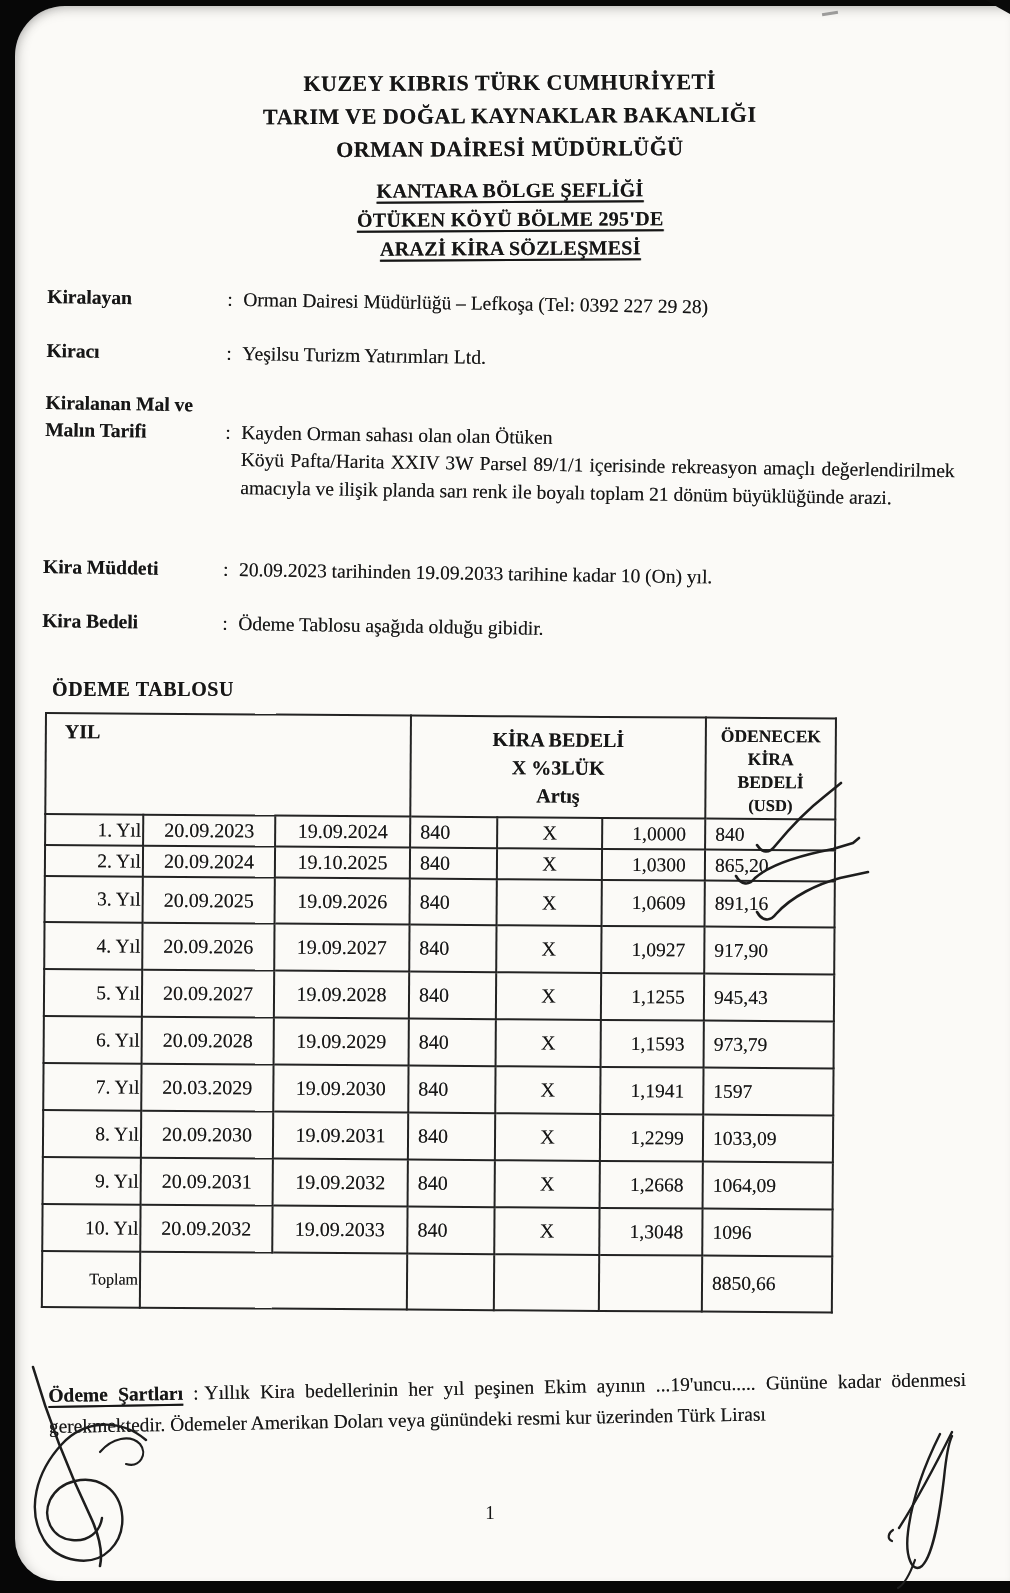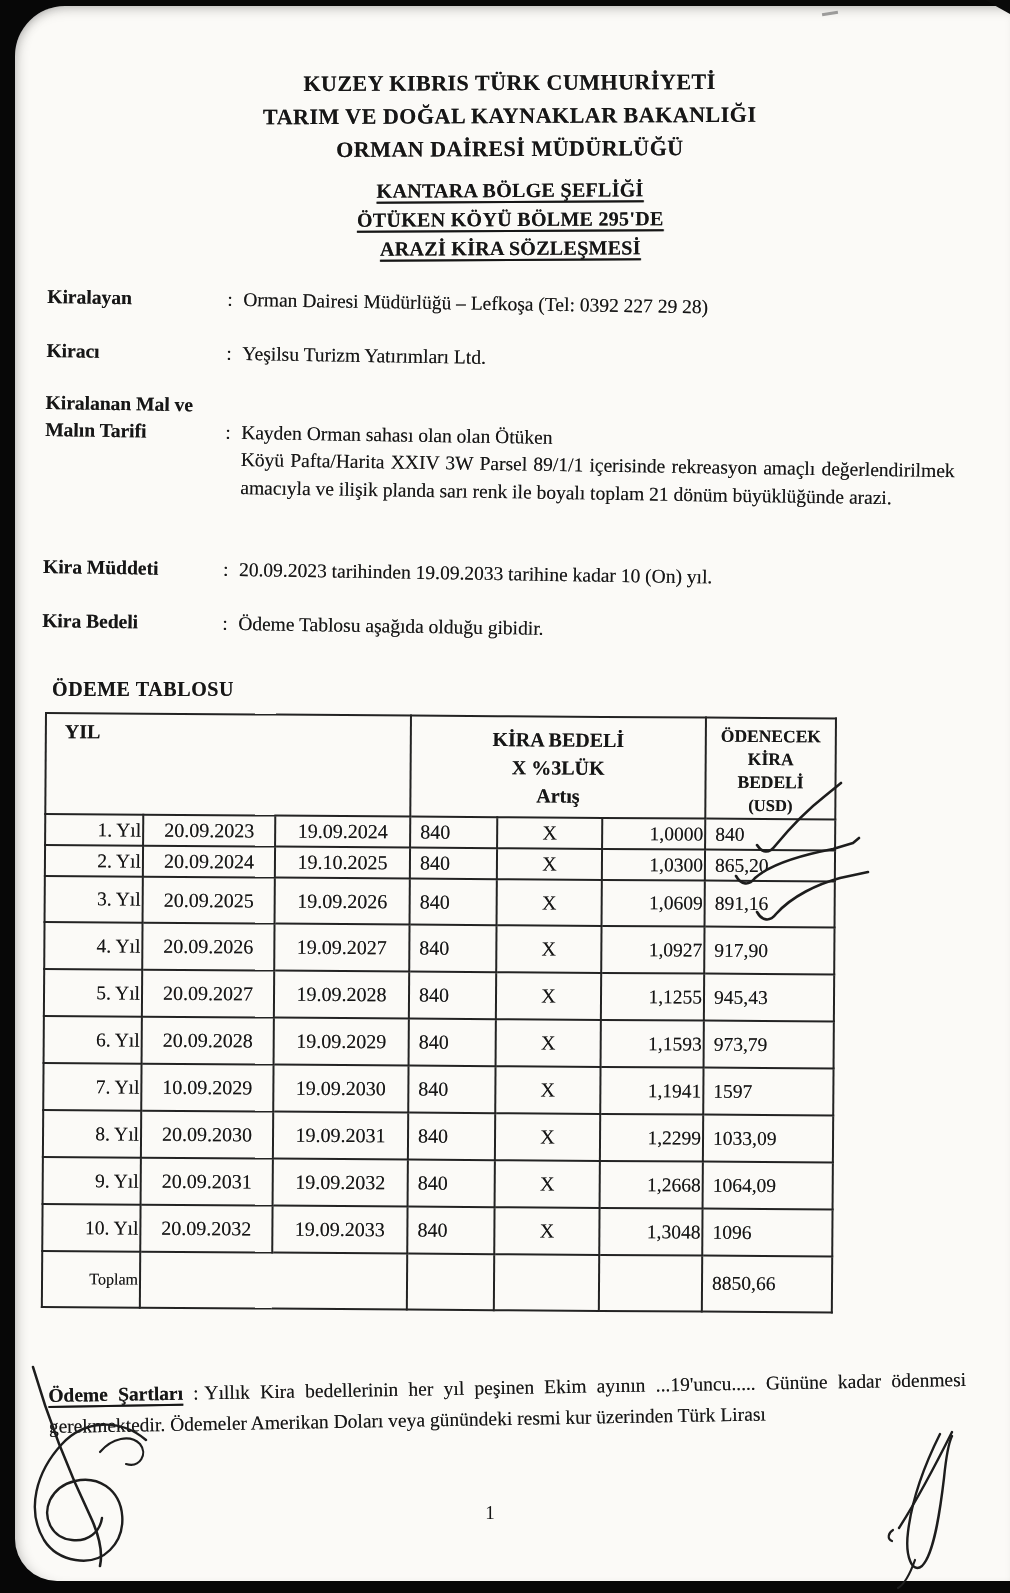--- a/index.html
+++ b/index.html
@@ -85,21 +85,21 @@
   tr.hrow { height: 100px; }
   tr.r30 { height: 31px; } tr.r46 { height: 46px; } tr.r47 { height: 47px; } tr.r56 { height: 56px; }
   .th-yil { vertical-align: top; text-align: left; padding: 6px 0 0 18px; font-size: 20px; }
   .th-kira { vertical-align: top; text-align: center; padding-top: 8px; font-size: 20px; line-height: 28px; }
   .th-odenecek { vertical-align: top; text-align: center; padding-top: 6px; font-size: 17.5px; line-height: 23px; }
   .th-odenecek .usd-line { font-size: 16.5px; }
   td.c0 { padding-left: 10px; text-align: right; }
   td.c1, td.c2 { text-align: center; font-size: 20px; border-radius: 11px; }
   td.c3 { padding-left: 9px; text-align: left; font-size: 20px; }
   td.c4 { text-align: center; font-size: 20px; }
-  td.c5 { padding-left: 12px; text-align: right; }
+  td.c5 { padding-left: 12px; text-align: center; }
   td.c6 { padding-left: 9px; text-align: left; }
   td.total-label { font-weight: normal; font-size: 16px; padding-left: 12px; }
 
   
   .footer-terms {
     position: absolute; left: 48px; top: 1380px; width: 918px;
     font-size: 19.5px; line-height: 31px; text-align: justify;
     transform: rotate(-1deg); transform-origin: 0 0;
     text-shadow: 0 0 .45px rgba(0,0,0,.55);
   }
@@ -257,21 +257,21 @@
             <td class="c0">6. Yıl</td>
             <td class="c1">20.09.2028</td>
             <td class="c2">19.09.2029</td>
             <td class="c3">840</td>
             <td class="c4">X</td>
             <td class="c5">1,1593</td>
             <td class="c6">973,79</td>
           </tr>
           <tr class="r47">
             <td class="c0">7. Yıl</td>
-            <td class="c1">10.09.2029</td>
+            <td class="c1">20.03.2029</td>
             <td class="c2">19.09.2030</td>
             <td class="c3">840</td>
             <td class="c4">X</td>
             <td class="c5">1,1941</td>
             <td class="c6">1597</td>
           </tr>
           <tr class="r47">
             <td class="c0">8. Yıl</td>
             <td class="c1">20.09.2030</td>
             <td class="c2">19.09.2031</td>

